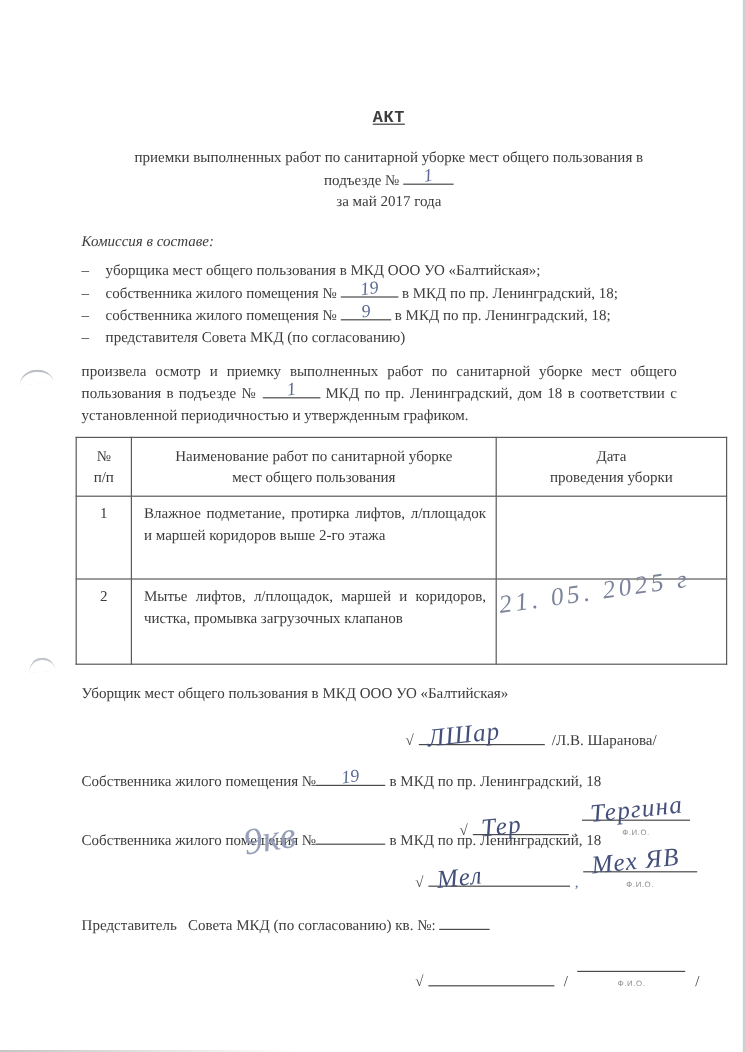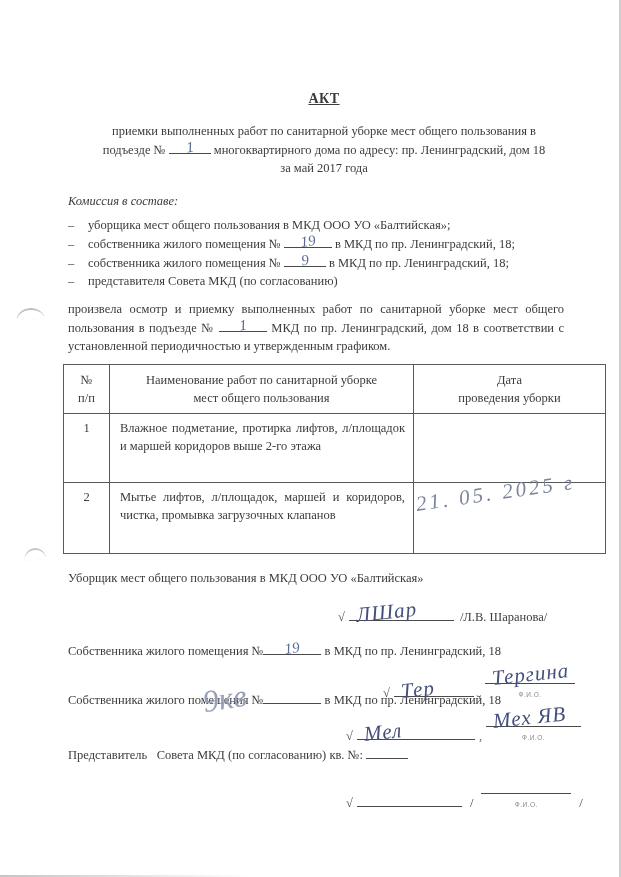--- a/index.html
+++ b/index.html
@@ -11,21 +11,21 @@
   .edge-right { position:absolute; right:0; top:0; width:2px; height:100%; background:#cfcfcf; }
   .edge-bottom { position:absolute; left:0; bottom:0; width:40%; height:2px;
     background:linear-gradient(90deg,#c4c4c4,transparent); }
   .artifact { position:absolute; }
   .a1 { left:16px; top:308px; width:28px; height:10px; border-top:2px solid #bcc0c6;
         border-radius:50% 50% 0 0/100% 100% 0 0; transform:rotate(-6deg); }
   .a2 { left:24px; top:548px; width:22px; height:10px; border-top:2px solid #c3c7cd;
         border-radius:50% 50% 0 0/100% 100% 0 0; transform:rotate(-4deg); }
 
   .title { text-align:center; font-weight:bold; font-size:14px; letter-spacing:0.5px;
-           text-decoration:underline; margin:0 0 14px 0; }
+           text-decoration:underline; margin:0 0 14px 0;font-family:Liberation Mono, monospace; }
   .intro { text-align:center; margin:0 0 15px 0; }
   .heading { margin:0 0 6px 0;font-style:italic; }
   .members { list-style:none; margin:0 0 10px 0; padding:0; }
   .members li { display:block; }
   .marker { display:inline-block; width:20px; }
   .body-par { text-align:justify; margin:0 16px 9px 0; }
 
   .blank { display:inline-block; border-bottom:1px solid #4a4a4a; height:13px;
            text-align:center; vertical-align:baseline; position:relative; }
   .w42 { width:42px; } .w48 { width:48px; } .w58 { width:58px; }
@@ -45,21 +45,21 @@
   td.c-num { padding:5px 2px; }
   td.c-date { position:relative; }
   tr.r1 td { height:55px; } tr.r2 td { height:57px; }
   .hw-date { position:absolute; left:2px; top:12px; white-space:nowrap;
              font-family:"Liberation Serif", serif; font-style:italic;
              font-size:21px; letter-spacing:3px; color:#7b849b;
              transform:rotate(-8deg); transform-origin:left center; }
 
   .sign-heading { margin:16px 0 0 0; }
   .sig-label { margin:15px 0 0 0; }
-  .rep-label { margin:12px 0 0 0; white-space:pre-wrap; }
+  .rep-label { margin:28px 0 0 0; white-space:pre-wrap; }
   .sig-row { margin-top:18px; white-space:nowrap; height:22px; }
   .sig-row.tight { margin-top:8px; }
   .sig-row.tighter { margin-top:2px; }
   .check { display:inline-block; margin-right:4px; color:#4a4a4a; }
   .sig-line { display:inline-block; border-bottom:1px solid #4a4a4a; height:15px;
               position:relative; vertical-align:baseline; }
   .sw80 { width:80px; } .sw90 { width:90px; } .sw95 { width:95px; }
   .sw105 { width:105px; } .sw118 { width:118px; }
   .scribble { position:absolute; left:8px; bottom:-4px; white-space:nowrap;
               font-family:"Liberation Serif", serif; font-style:italic;
@@ -81,21 +81,21 @@
   <div class="edge-right"></div>
   <div class="edge-bottom"></div>
   <div class="artifact a1"></div>
   <div class="artifact a2"></div>
 
   <h1 class="title">АКТ</h1>
 
   <p class="intro"><span>приемки выполненных работ по санитарной уборке мест общего пользования в</span><br>
     <span>подъезде №</span>
     <span class="blank w42"><span class="hw hw-num">1</span></span>
-    <span>многоквартирного дома по адресу: пр. Ленинградский, дом 18</span><br>
+    <br>
     <span>за май 2017 года</span></p>
 
   <p class="heading">Комиссия в составе:</p>
 
   <ul class="members">
     <li><span class="marker">–</span><span>уборщика мест общего пользования в МКД ООО УО «Балтийская»;</span></li>
     <li><span class="marker">–</span><span>собственника жилого помещения №</span>
       <span class="blank w48"><span class="hw hw-num">19</span></span>
       <span>в МКД по пр. Ленинградский, 18;</span></li>
     <li><span class="marker">–</span><span>собственника жилого помещения №</span>

